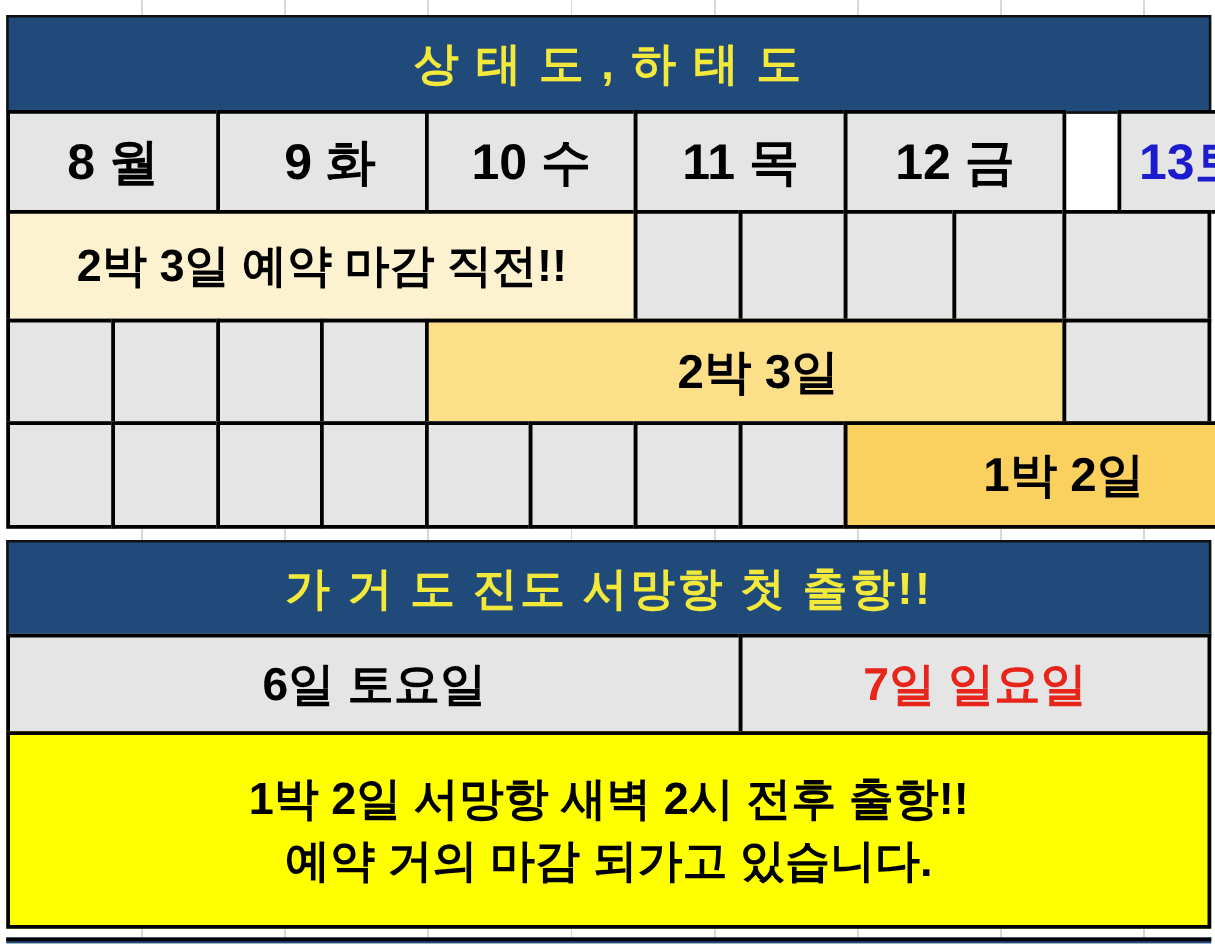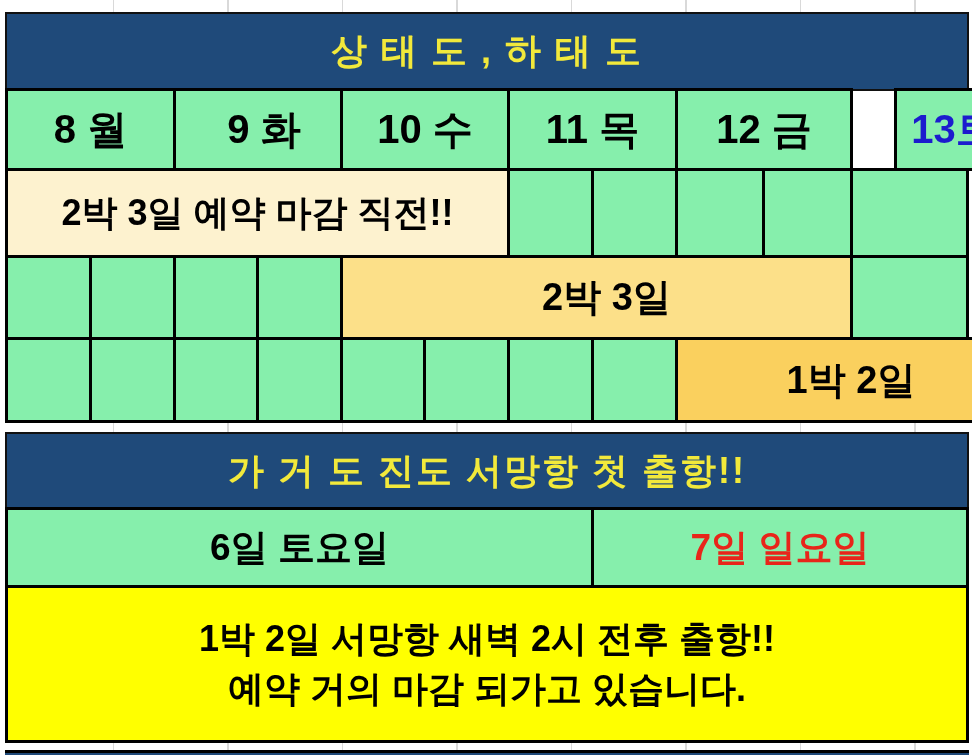--- a/index.html
+++ b/index.html
@@ -8,21 +8,21 @@
     font-family:"Liberation Sans","DejaVu Sans",sans-serif;
     overflow:hidden;color:#000;
   }
   .gridstrip{
     position:absolute;left:0;width:972px;
     background:repeating-linear-gradient(90deg,
       transparent 0px,transparent 113px,#d9d9d9 113px,#d9d9d9 114.5px);
   }
   .cell{
     position:absolute;border:3px solid #000;box-sizing:border-box;
-    background:#86efac;display:flex;align-items:center;justify-content:center;
+    background:#e5e5e5;display:flex;align-items:center;justify-content:center;
     font-weight:900;white-space:nowrap;
   }
   .hdr{
     background:#1f4a7a;color:#f2e93b;font-size:36px;letter-spacing:2px;
     border:2px solid #111;
   }
   .daycell{font-size:40px;}
   .blue-day{color:#1c1cce;margin-left:44px;}
   .red-day{color:#e8251a;}
   .cream{background:#fdf2cf;font-size:36px;}

